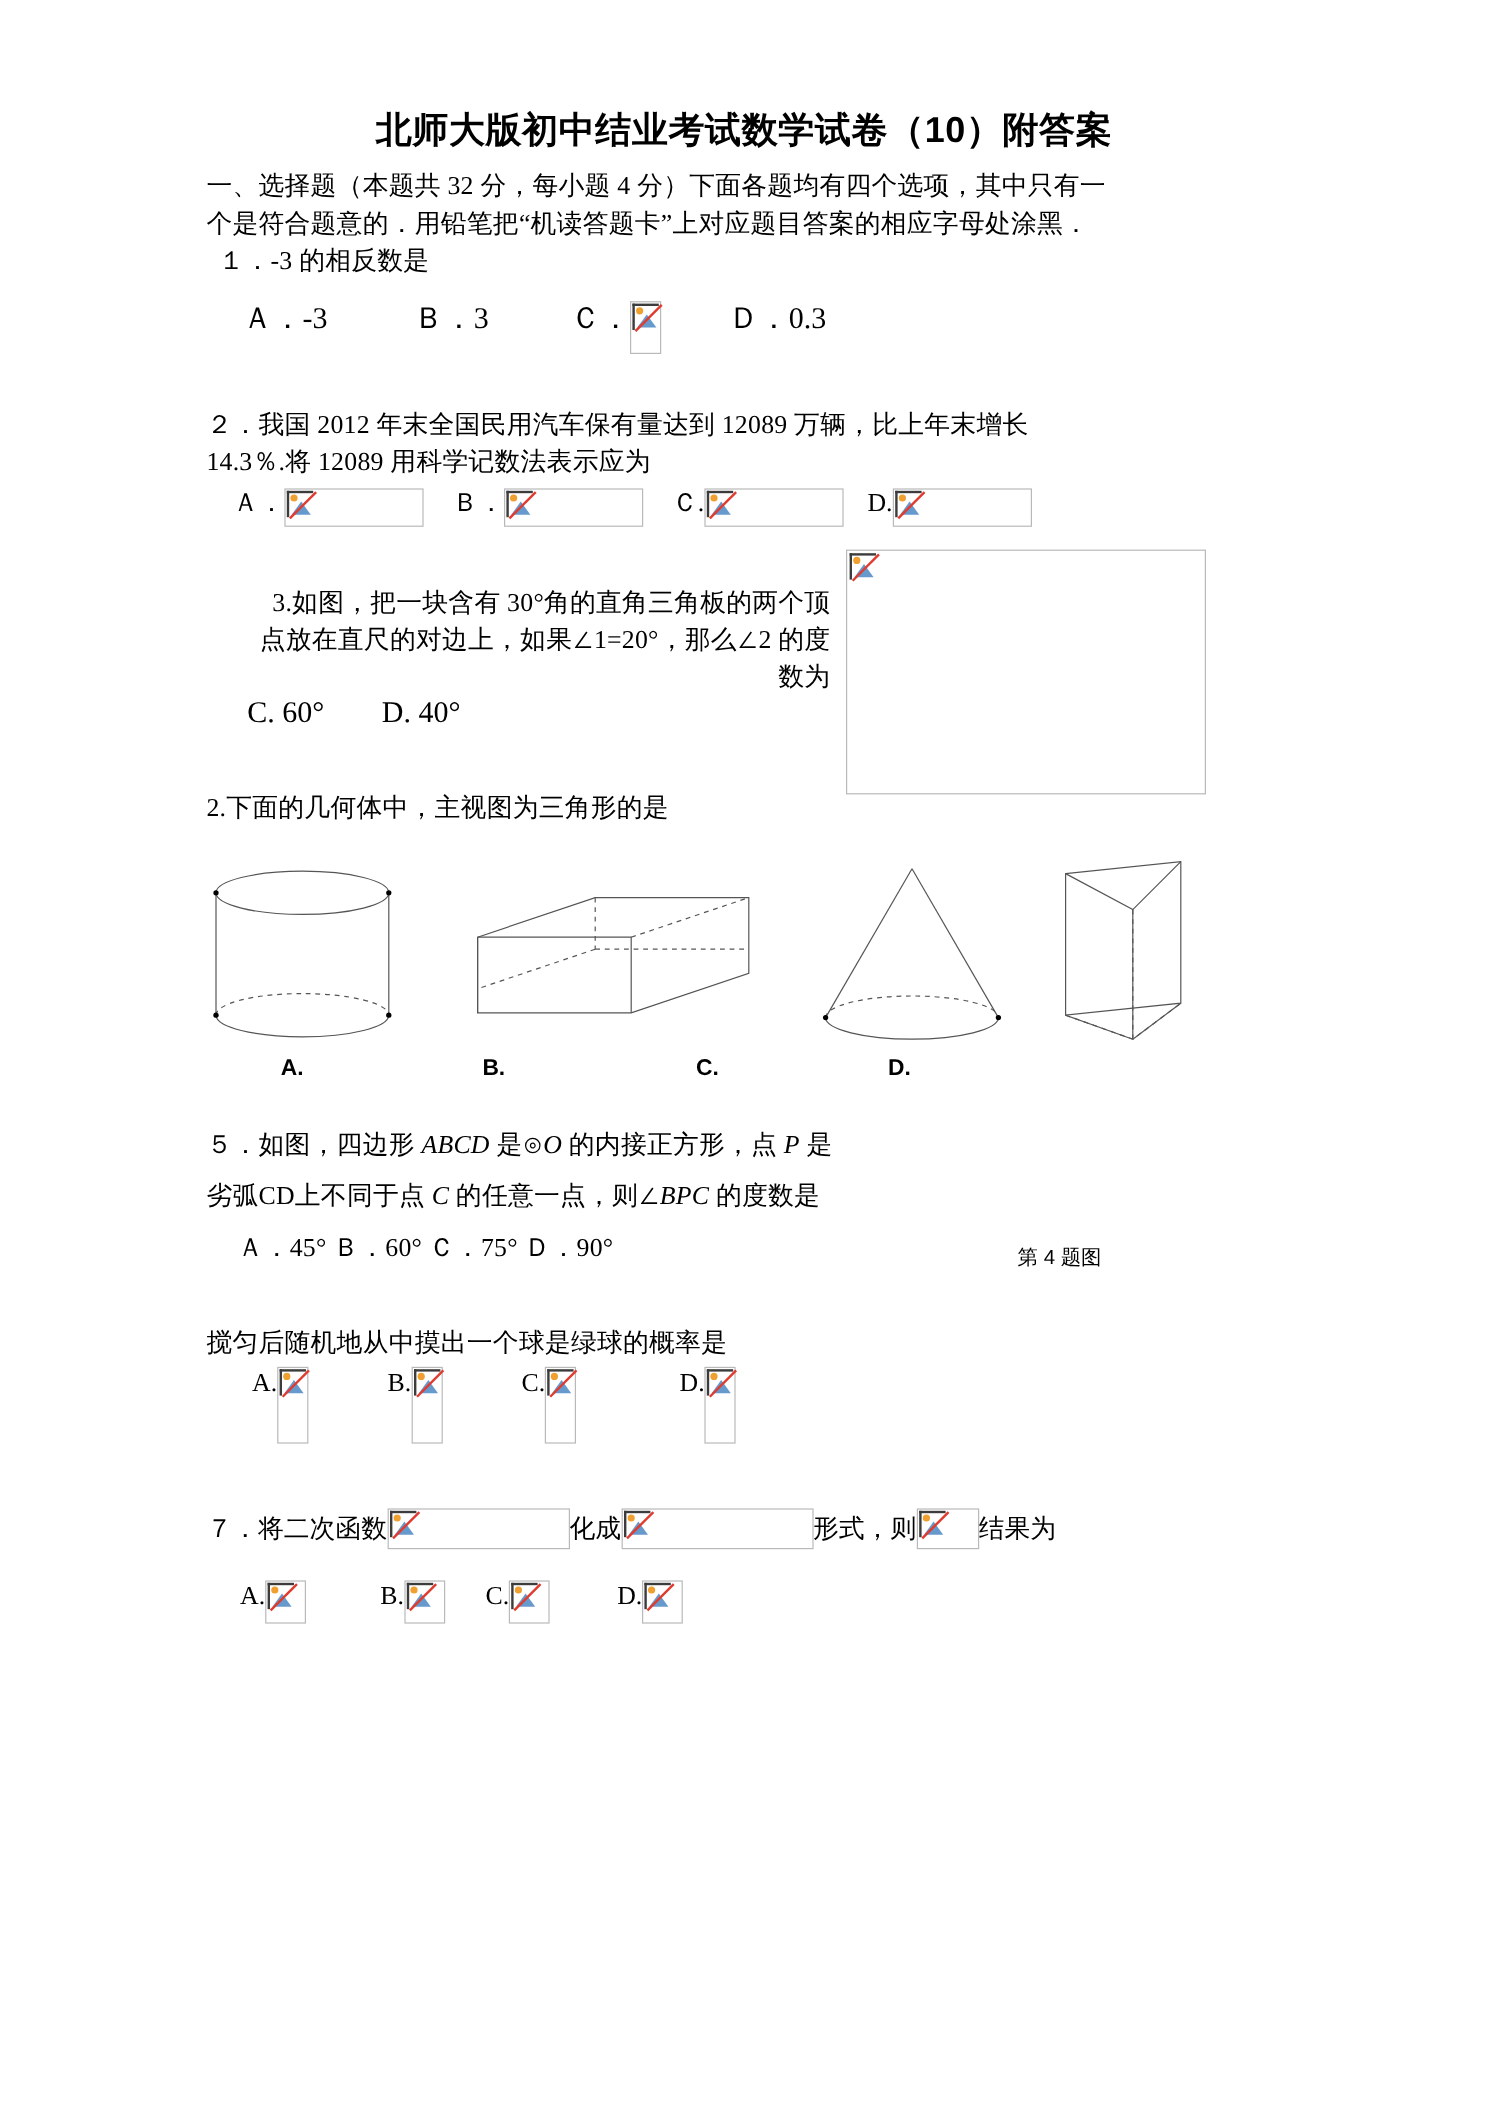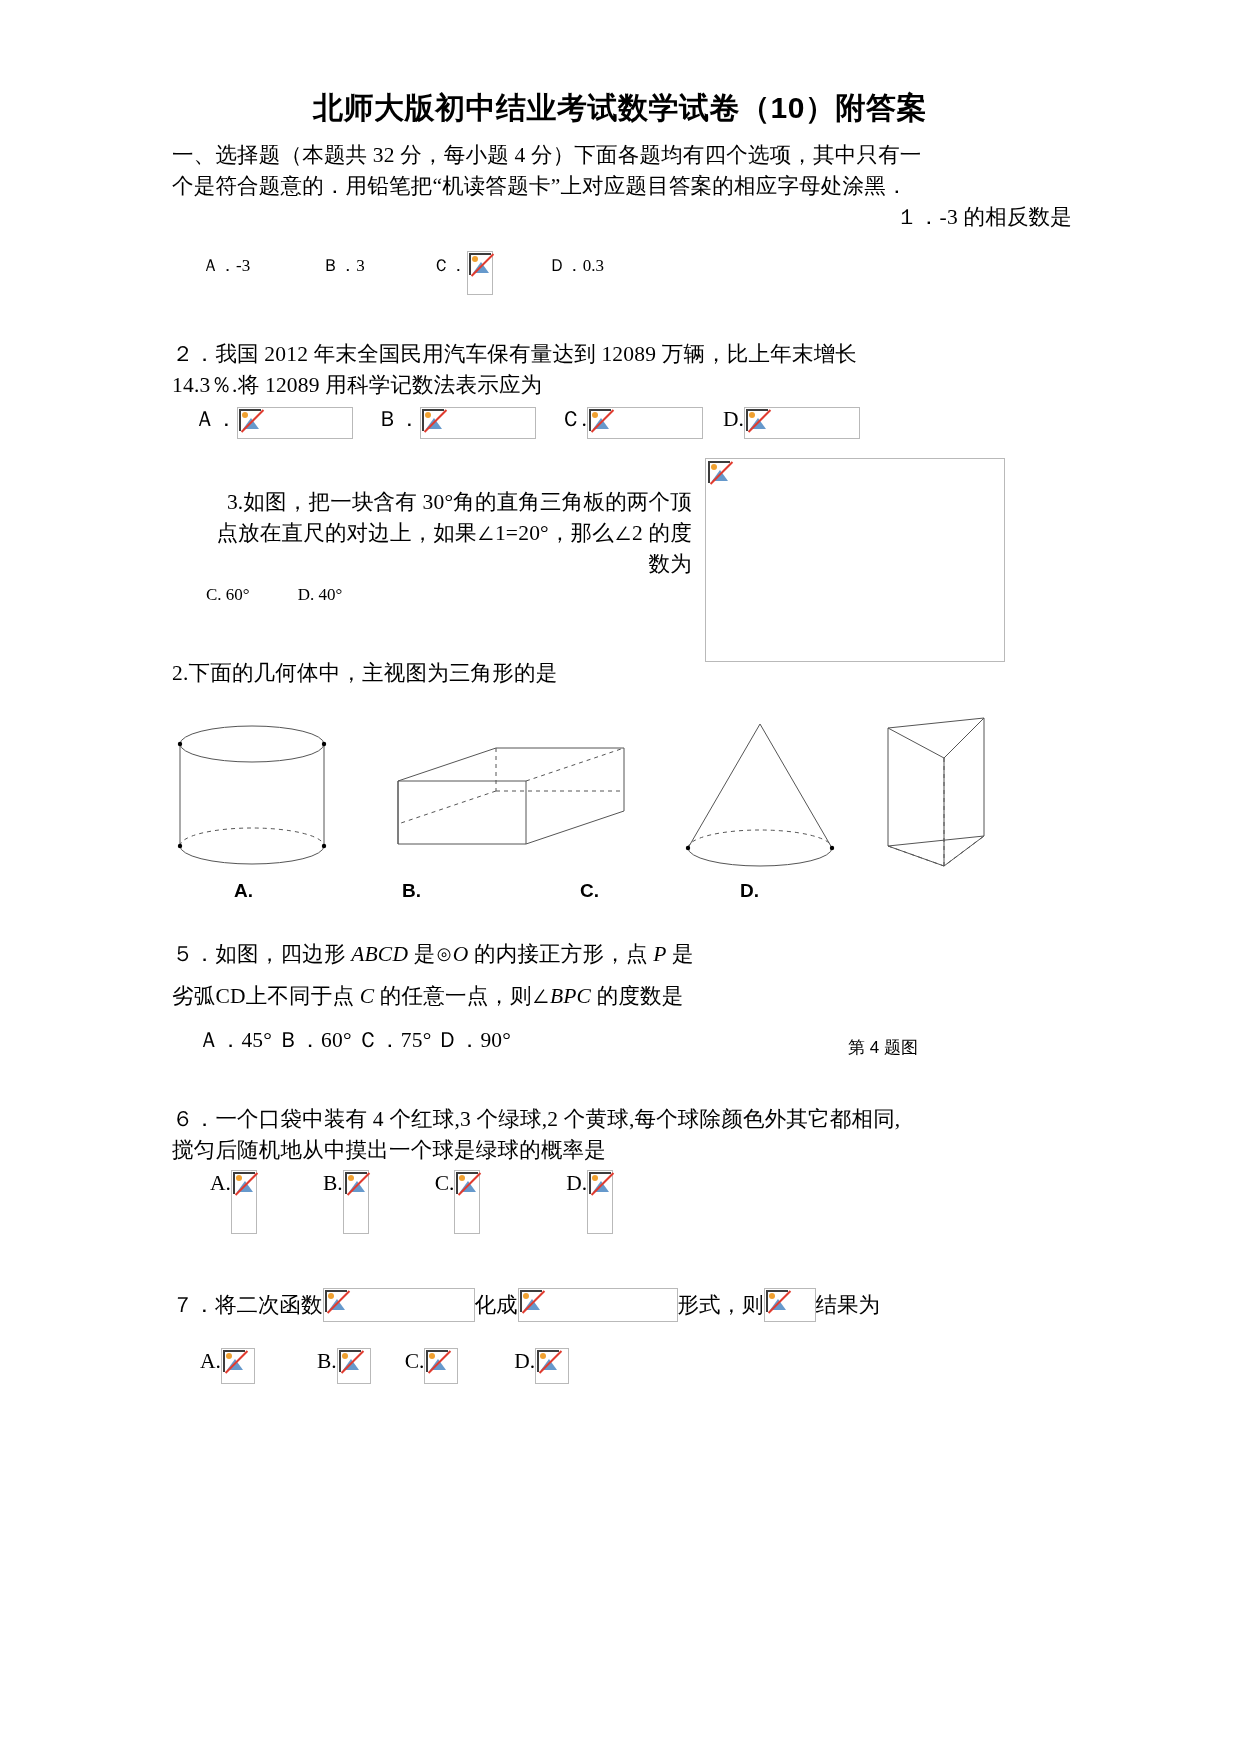--- a/index.html
+++ b/index.html
@@ -39,21 +39,21 @@
     font-family: Liberation Serif, serif;
   }
   .para {
     font-size: 21.5px;
     line-height: 31px;
     letter-spacing: 0.2px;
     margin: 0;
   }
   .q-block { margin-top: 0; }
   .opt-row {
-    font-size: 17px;
+    font-size: 25px;
     line-height: 30px;
     display: flex;
     align-items: flex-start;
   }
 
   
   .brokenimg {
     display: inline-block;
     position: relative;
     width: 22px;
@@ -211,21 +211,21 @@
 <div class="page">
 
   <div class="doc-title">北师大版初中结业考试数学试卷（10）附答案</div>
 
   <div class="body-col">
 
     <div class="para">一、选择题（本题共 32 分，每小题 4 分）下面各题均有四个选项，其中只有一</div>
     <div class="para">个是符合题意的．用铅笔把“机读答题卡”上对应题目答案的相应字母处涂黑．</div>
 
     <div class="q-block">
-      <div class="para" style="padding-left:10px;text-align:right;">１．-3 的相反数是</div>
+      <div class="para" style="padding-left:10px;">１．-3 的相反数是</div>
       <div class="q1-opts opt-row">
         <span class="lbl">Ａ．-3</span>
         <span class="gap-a"></span>
         <span class="lbl">Ｂ．3</span>
         <span class="gap-b"></span>
         <span class="lbl">Ｃ．</span>
         <span class="imgbox" style="width:26px;height:44px;">
           <span class="brokenimg">
             <span class="frame"></span>
             <span class="sun"></span>
@@ -317,21 +317,20 @@
 
     <div style="height:238px;"></div>
 
     <div class="q-block" style="margin-top:6px;">
       <div class="para" style="line-height:42px;"><span>５．如图，四边形 </span><span class="italic">ABCD</span><span> 是⊙</span><span class="italic">O</span><span> 的内接正方形，点 </span><span class="italic">P</span><span> 是</span></div>
       <div class="para" style="line-height:42px;"><span>劣弧CD上不同于点 </span><span class="italic">C</span><span> 的任意一点，则∠</span><span class="italic">BPC</span><span> 的度数是</span></div>
       <div class="para" style="padding-left:26px;margin-top:8px;">Ａ．45°  Ｂ．60°  Ｃ．75°  Ｄ．90°</div>
     </div>
 
     <div class="q-block" style="margin-top:48px;">
-      <div class="para">６．一个口袋中装有 4 个红球,3 个绿球,2 个黄球,每个球除颜色外其它都相同,</div>
       <div class="para">搅匀后随机地从中摸出一个球是绿球的概率是</div>
       <div class="q6-opts">
 
         <span class="ogrp">
           <span class="olab">A.</span>
           <span class="imgbox" style="width:26px;height:64px;">
             <span class="brokenimg">
               <span class="frame"></span>
               <span class="sun"></span>
               <span class="mtn"></span>

